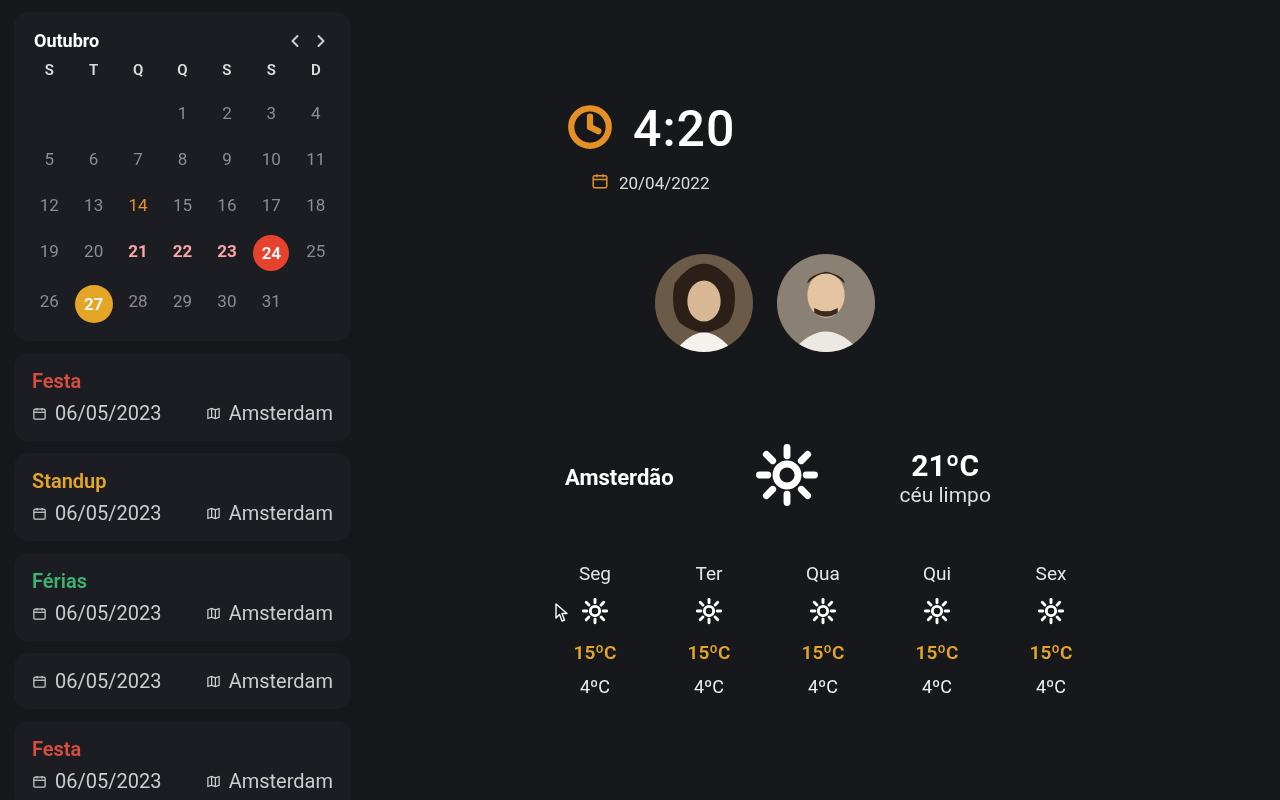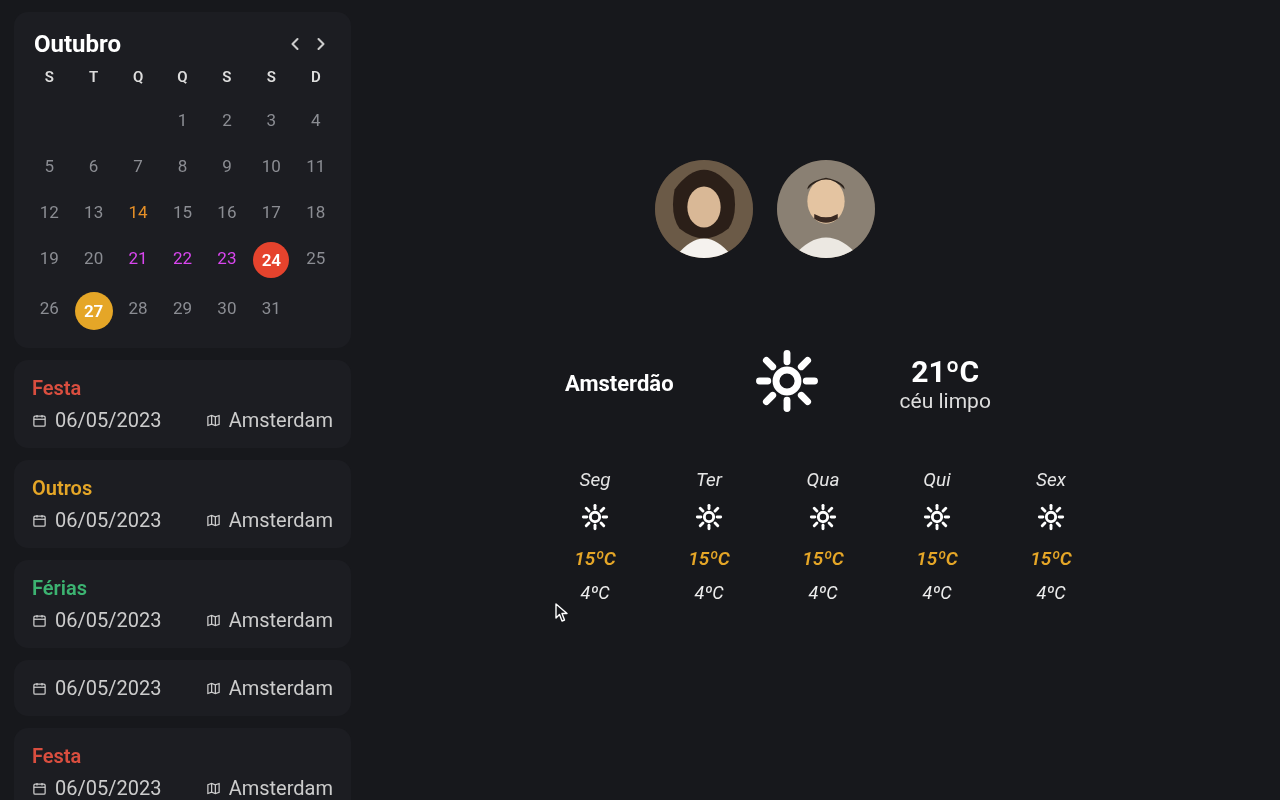--- a/index.html
+++ b/index.html
@@ -32,21 +32,21 @@
     background: #1c1d22;
     border-radius: 14px;
     padding: 14px 14px 18px;
   }
   .cal-head {
     display: flex;
     justify-content: space-between;
     align-items: center;
     padding: 4px 6px 10px;
   }
-  .cal-head h2 { font-size: 24px; font-weight: 700; color: #fff;}
+  .cal-head h2 { font-size: 18px; font-weight: 700; color: #fff;}
   .cal-nav { display: flex; gap: 6px; }
   .chev {
     width: 20px; height:20px;
     display:flex; align-items:center; justify-content:center;
     color:#ccc; cursor:pointer; font-size:16px;
   }
   .cal-grid {
     display: grid;
     grid-template-columns: repeat(7, 1fr);
     text-align: center;
@@ -55,21 +55,21 @@
   }
   .cal-dow { font-size: 15px; font-weight:600; color:#ddd; padding-bottom:4px;}
   .cal-day {
     font-size: 17px;
     color:#8b8d93;
     height: 32px;
     display:flex; align-items:center; justify-content:center;
     margin: 0 auto;
   }
   .cal-day.hl-orange-text { color:#e58f27; }
-  .cal-day.hl-white { color:#d946ef; font-weight:400;}
+  .cal-day.hl-white { color:#fca5a5; font-weight:700;}
   .cal-day.hl-red {
     background:#e5432d; color:#fff; font-weight:600;
     width:36px; height:36px; border-radius:50%;
   }
   .cal-day.hl-yellow {
     background:#e5a627; color:#fff; font-weight:600;
     width:38px; height:38px; border-radius:50%;
   }
 
   
@@ -119,21 +119,21 @@
     display:flex; align-items:center; gap:80px;
     margin-top:90px;
   }
   .weather-city { font-size:22px; font-weight:700; color:#fff;}
   .sun-big svg { width:66px; height:66px; }
   .weather-temp-col { display:flex; flex-direction:column; align-items:center;}
   .weather-temp { font-size:30px; font-weight:700; color:#fff;text-align:center;}
   .weather-desc { font-size:21px; color:#ddd;}
 
   .forecast {
-    display:flex; gap:54px; margin-top:50px;font-style:italic;
+    display:flex; gap:54px; margin-top:50px;
   }
   .fday {
     display:flex; flex-direction:column; align-items:center; gap:12px;
     width:60px;
   }
   .fday .dname { font-size:19px; color:#e5e5e5;}
   .fday .sun-sm svg { width:28px; height:28px; }
   .fday .hi { font-size:19px; font-weight:600; color:#e5a627;}
   .fday .lo { font-size:18px; color:#eee;}
 
@@ -271,21 +271,21 @@
             <span class="icon-sm">
               <svg viewBox="0 0 24 24" class="gray-stroke">
                 <use href="#i-map"></use>
               </svg>
             </span>
             <span>Amsterdam</span>
           </div>
         </div>
       </div>
       <div class="event-card">
-        <div class="event-title c-orange">Outros</div>
+        <div class="event-title c-orange">Standup</div>
         <div class="event-row">
           <div class="event-meta">
             <span class="icon-sm">
               <svg viewBox="0 0 24 24" class="gray-stroke">
                 <use href="#i-calendar"></use>
               </svg>
             </span>
             <span>06/05/2023</span>
           </div>
           <div class="event-meta">
@@ -360,20 +360,38 @@
           </div>
         </div>
       </div>
     </div>
 
 </div>
 
 <div class="right">
 
   <div class="stats-row">
+    <div class="stat">
+      <div class="stat-top">
+        <span class="big-icon">
+          <svg viewBox="0 0 24 24" class="orange-stroke">
+              <use href="#i-clock"></use>
+            </svg>
+        </span>
+        <span class="big">4:20</span>
+      </div>
+      <div class="stat-sub">
+        <span class="sub-icon">
+          <svg viewBox="0 0 24 24" class="orange-stroke">
+              <use href="#i-calendar"></use>
+            </svg>
+        </span>
+        <span>20/04/2022</span>
+      </div>
+    </div>
 
   </div>
 
   <div class="avatars">
     <div class="avatar">
       <svg viewBox="0 0 100 100">
         <rect width="100" height="100" fill="#6b5a47"></rect>
         <path d="M20 30 Q50 -10 80 30 Q85 55 75 70 Q50 90 25 70 Q15 55 20 30" fill="#2b1f18"></path>
         <ellipse cx="50" cy="48" rx="17" ry="21" fill="#d9b896"></ellipse>
         <path d="M20 100 Q50 60 80 100 Z" fill="#f5f2ee"></path>

